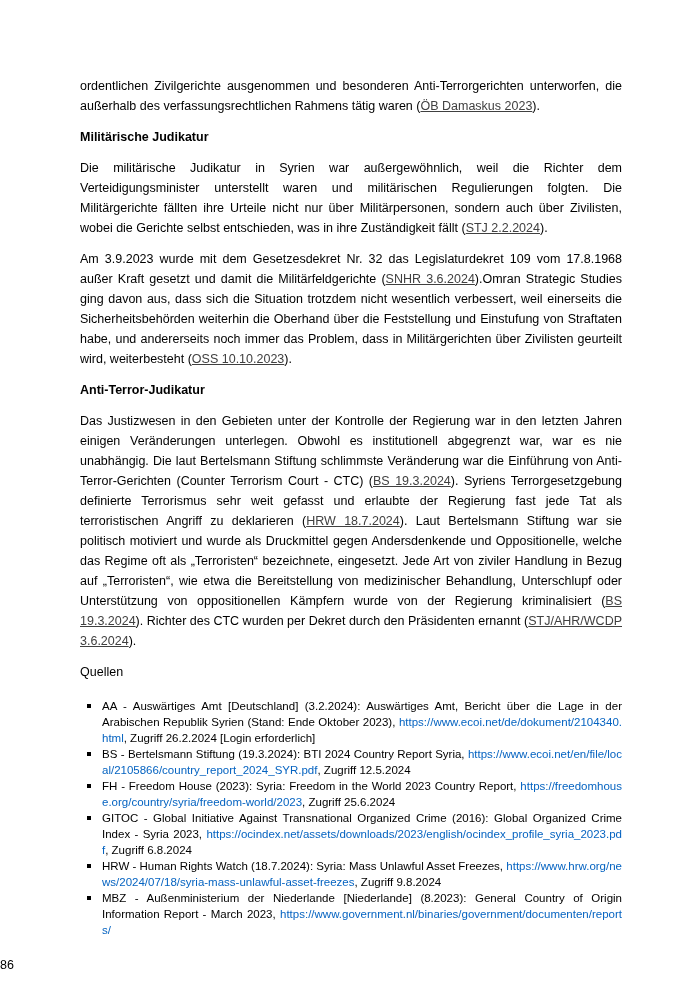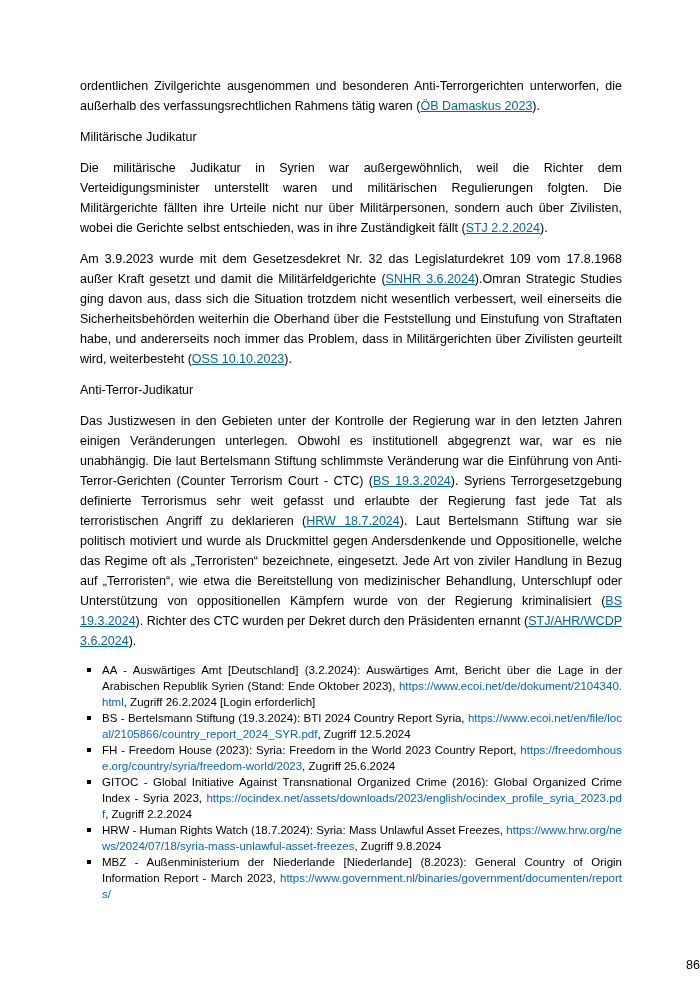--- a/index.html
+++ b/index.html
@@ -23,25 +23,25 @@
     font-size: 12.5px;
     line-height: 20px;
     text-align: justify;
     margin: 0 0 11px 0;
     hyphens: auto;
     -webkit-hyphens: auto;
   }
   .heading {
     font-size: 12.5px;
     line-height: 20px;
-    font-weight: 400;
+    font-weight: 700;
     margin: 5px 0 11px 0;
   }
   .citation {
-    color: #0369a1;
+    color: #404040;
     text-decoration: underline;
     cursor: pointer;
   }
   .sources-label {
     font-size: 12.5px;
     line-height: 20px;
     margin: 5px 0 16px 0;
   }
   .sources {
     list-style: none;
@@ -67,21 +67,21 @@
     color: #0563c1;
     text-decoration: none;
     word-break: break-all;
     cursor: pointer;
   }
   .page-number {
     position: absolute;
     bottom: 18px;
     left: 0;
     width: 100%;
-    text-align: right;
+    text-align: left;
     font-size: 12.5px;
   }
 </style>
 </head>
 <body>
 
 <div class="page">
   <div class="content">
 
     <p class="para"><span>ordentlichen Zivilgerichte ausgenommen und besonderen Anti-Terrorgerichten unterworfen, die außerhalb des verfassungsrechtlichen Rahmens tätig waren (</span><a class="citation">ÖB Damaskus 2023</a><span>).</span></p>
@@ -89,26 +89,27 @@
     <h3 class="heading">Militärische Judikatur</h3>
 
     <p class="para"><span>Die militärische Judikatur in Syrien war außergewöhnlich, weil die Richter dem Verteidigungsminister unterstellt waren und militärischen Regulierungen folgten. Die Militärgerichte fällten ihre Urteile nicht nur über Militärpersonen, sondern auch über Zivilisten, wobei die Gerichte selbst entschieden, was in ihre Zuständigkeit fällt (</span><a class="citation">STJ 2.2.2024</a><span>).</span></p>
 
     <p class="para"><span>Am 3.9.2023 wurde mit dem Gesetzesdekret Nr. 32 das Legislaturdekret 109 vom 17.8.1968 außer Kraft gesetzt und damit die Militärfeldgerichte (</span><a class="citation">SNHR 3.6.2024</a><span>).Omran Strategic Studies ging davon aus, dass sich die Situation trotzdem nicht wesentlich verbessert, weil einerseits die Sicherheitsbehörden weiterhin die Oberhand über die Feststellung und Einstufung von Straftaten habe, und andererseits noch immer das Problem, dass in Militärgerichten über Zivilisten geurteilt wird, weiterbesteht (</span><a class="citation">OSS 10.10.2023</a><span>).</span></p>
 
     <h3 class="heading">Anti-Terror-Judikatur</h3>
 
     <p class="para"><span>Das Justizwesen in den Gebieten unter der Kontrolle der Regierung war in den letzten Jahren einigen Veränderungen unterlegen. Obwohl es institutionell abgegrenzt war, war es nie unabhängig. Die laut Bertelsmann Stiftung schlimmste Veränderung war die Einführung von Anti-Terror-Gerichten (Counter Terrorism Court - CTC) (</span><a class="citation">BS 19.3.2024</a><span>). Syriens Terrorgesetzgebung definierte Terrorismus sehr weit gefasst und erlaubte der Regierung fast jede Tat als terroristischen Angriff zu deklarieren (</span><a class="citation">HRW 18.7.2024</a><span>). Laut Bertelsmann Stiftung war sie politisch motiviert und wurde als Druckmittel gegen Andersdenkende und Oppositionelle, welche das Regime oft als „Terroristen“ bezeichnete, eingesetzt. Jede Art von ziviler Handlung in Bezug auf „Terroristen“, wie etwa die Bereitstellung von medizinischer Behandlung, Unterschlupf oder Unterstützung von oppositionellen Kämpfern wurde von der Regierung kriminalisiert (</span><a class="citation">BS 19.3.2024</a><span>). Richter des CTC wurden per Dekret durch den Präsidenten ernannt (</span><a class="citation">STJ/AHR/WCDP 3.6.2024</a><span>).</span></p>
 
+    <p class="sources-label">Quellen</p>
 
     <ul class="sources">
       <li class="source-item"><span class="bullet"></span><span>AA - Auswärtiges Amt [Deutschland] (3.2.2024): Auswärtiges Amt, Bericht über die Lage in der Arabischen Republik Syrien (Stand: Ende Oktober 2023), </span><a class="url">https://www.ecoi.net/de/dokument/2104340.html</a><span>, Zugriff 26.2.2024 [Login erforderlich]</span></li>
       <li class="source-item"><span class="bullet"></span><span>BS - Bertelsmann Stiftung (19.3.2024): BTI 2024 Country Report Syria, </span><a class="url">https://www.ecoi.net/en/file/local/2105866/country_report_2024_SYR.pdf</a><span>, Zugriff 12.5.2024</span></li>
       <li class="source-item"><span class="bullet"></span><span>FH - Freedom House (2023): Syria: Freedom in the World 2023 Country Report, </span><a class="url">https://freedomhouse.org/country/syria/freedom-world/2023</a><span>, Zugriff 25.6.2024</span></li>
-      <li class="source-item"><span class="bullet"></span><span>GITOC - Global Initiative Against Transnational Organized Crime (2016): Global Organized Crime Index - Syria 2023, </span><a class="url">https://ocindex.net/assets/downloads/2023/english/ocindex_profile_syria_2023.pdf</a><span>, Zugriff 2.2.2024</span></li>
+      <li class="source-item"><span class="bullet"></span><span>GITOC - Global Initiative Against Transnational Organized Crime (2016): Global Organized Crime Index - Syria 2023, </span><a class="url">https://ocindex.net/assets/downloads/2023/english/ocindex_profile_syria_2023.pdf</a><span>, Zugriff 6.8.2024</span></li>
       <li class="source-item"><span class="bullet"></span><span>HRW - Human Rights Watch (18.7.2024): Syria: Mass Unlawful Asset Freezes, </span><a class="url">https://www.hrw.org/news/2024/07/18/syria-mass-unlawful-asset-freezes</a><span>, Zugriff 9.8.2024</span></li>
       <li class="source-item"><span class="bullet"></span><span>MBZ - Außenministerium der Niederlande [Niederlande] (8.2023): General Country of Origin Information Report - March 2023, </span><a class="url">https://www.government.nl/binaries/government/documenten/reports/</a></li>
     </ul>
 
   </div>
 
   <div class="page-number">86</div>
 </div>
 
 </body></html>

